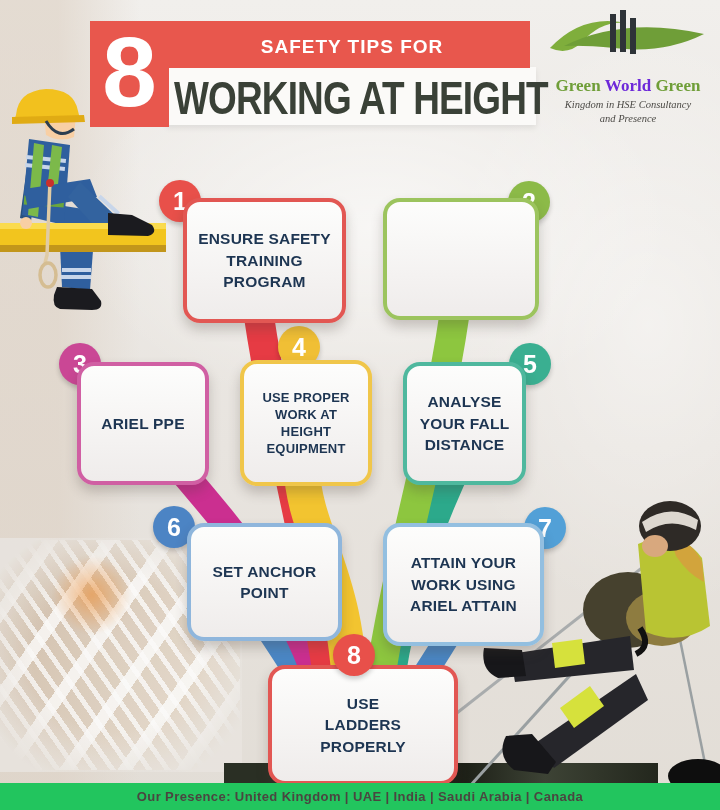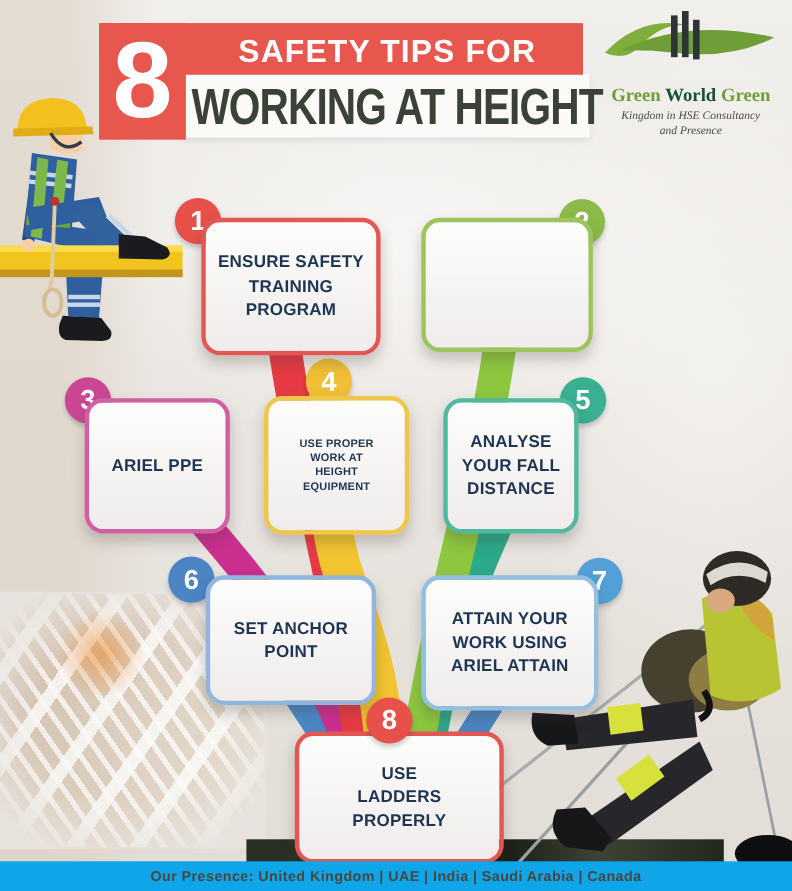--- a/index.html
+++ b/index.html
@@ -25,29 +25,29 @@
 
   
   .header{position:absolute;left:0;top:0;width:720px;height:140px;z-index:6;}
   .white-strip{position:absolute;left:166px;top:67px;width:370px;height:58px;background:#fbfaf8;
       box-shadow:0 3px 6px rgba(0,0,0,.08);}
   .band{position:absolute;left:90px;top:21px;width:440px;height:47px;background:var(--banner);}
   .num-block{position:absolute;left:90px;top:21px;width:79px;height:106px;background:var(--banner);
       display:flex;align-items:center;justify-content:center;}
   .num-block span{color:#fff;font-size:98px;font-weight:bold;line-height:1;margin-top:-4px;}
   .band-text{position:absolute;left:176px;top:27px;width:352px;height:40px;color:#fff;
-      font-size:29px;font-weight:bold;letter-spacing:1px;text-align:center;line-height:40px;}
+      font-size:19px;font-weight:bold;letter-spacing:1px;text-align:center;line-height:40px;}
   .big-title{position:absolute;left:174px;top:72px;width:420px;color:var(--title);
       font-size:44px;font-weight:bold;letter-spacing:-1px;transform:scaleX(.84) scaleY(1.05);
       transform-origin:left top;white-space:nowrap;}
 
   
   .logo{position:absolute;right:6px;top:8px;width:172px;z-index:6;text-align:center;}
   .logo-name{font-family:"Liberation Serif",serif;font-size:17px;margin-top:-2px;}
-  .logo-name .g{color:var(--green);font-weight:bold;} .logo-name .w{color:#14532d;font-weight:bold;}
+  .logo-name .g{color:var(--green);font-weight:bold;} .logo-name .w{color:#6d28d9;font-weight:bold;}
   .logo-tag{font-family:"Liberation Serif",serif;font-style:italic;font-size:10.5px;color:#4c4a46;line-height:1.3;margin-top:2px;}
 
   
   .ribbons{position:absolute;inset:0;z-index:2;}
 
   
   .cartoon{position:absolute;left:0;top:85px;z-index:3;}
   .photo{position:absolute;left:440px;top:478px;z-index:3;}
 
   
@@ -57,28 +57,28 @@
       box-shadow:0 7px 12px rgba(70,60,50,.25);
       display:flex;align-items:center;justify-content:center;text-align:center;}
   .tip-label{white-space:pre-line;font-weight:bold;color:#1d3552;font-size:15.5px;line-height:1.38;letter-spacing:.2px;}
   .badge{position:absolute;width:42px;height:42px;border-radius:50%;background:var(--badge,#999);
       color:#fff;font-size:25px;font-weight:bold;display:flex;align-items:center;justify-content:center;
       z-index:-1;box-shadow:0 3px 5px rgba(0,0,0,.2);}
   .c1{left:183px;top:198px;width:155px;height:117px;} .c1 .badge{left:-28px;top:-22px;}
   .c2{left:383px;top:198px;width:148px;height:114px;} .c2 .badge{left:121px;top:-21px;}
   .c3{left:77px;top:362px;width:124px;height:115px;}  .c3 .badge{left:-22px;top:-23px;}
   .c4{left:240px;top:360px;width:124px;height:118px;} .c4 .badge{left:34px;top:-38px;}
-  .c4 .tip-label{font-size:10px;line-height:1.32;}
+  .c4 .tip-label{font-size:13px;line-height:1.32;}
   .c5{left:403px;top:362px;width:115px;height:115px;} .c5 .badge{left:102px;top:-23px;}
   .c6{left:187px;top:523px;width:147px;height:110px;} .c6 .badge{left:-38px;top:-21px;}
   .c7{left:383px;top:523px;width:153px;height:115px;} .c7 .badge{left:137px;top:-20px;}
   .c8{left:268px;top:665px;width:182px;height:112px;z-index:5;} .c8 .badge{left:61px;top:-35px;}
 
   
-  .footer{position:absolute;left:0;bottom:0;width:720px;height:27px;background:#0ea5e9;z-index:7;
+  .footer{position:absolute;left:0;bottom:0;width:720px;height:27px;background:#22c55e;z-index:7;
       text-align:center;}
   .footer span{font-size:13px;font-weight:bold;color:#4a4540;letter-spacing:.4px;line-height:27px;}
 </style>
 </head>
 <body>
 
 <div class="stage" style="--banner: #e8574d; --title: #3a4137; --green: #6f9e38;">
 
   <div class="bg"></div>
   <div class="scaffold"></div>

